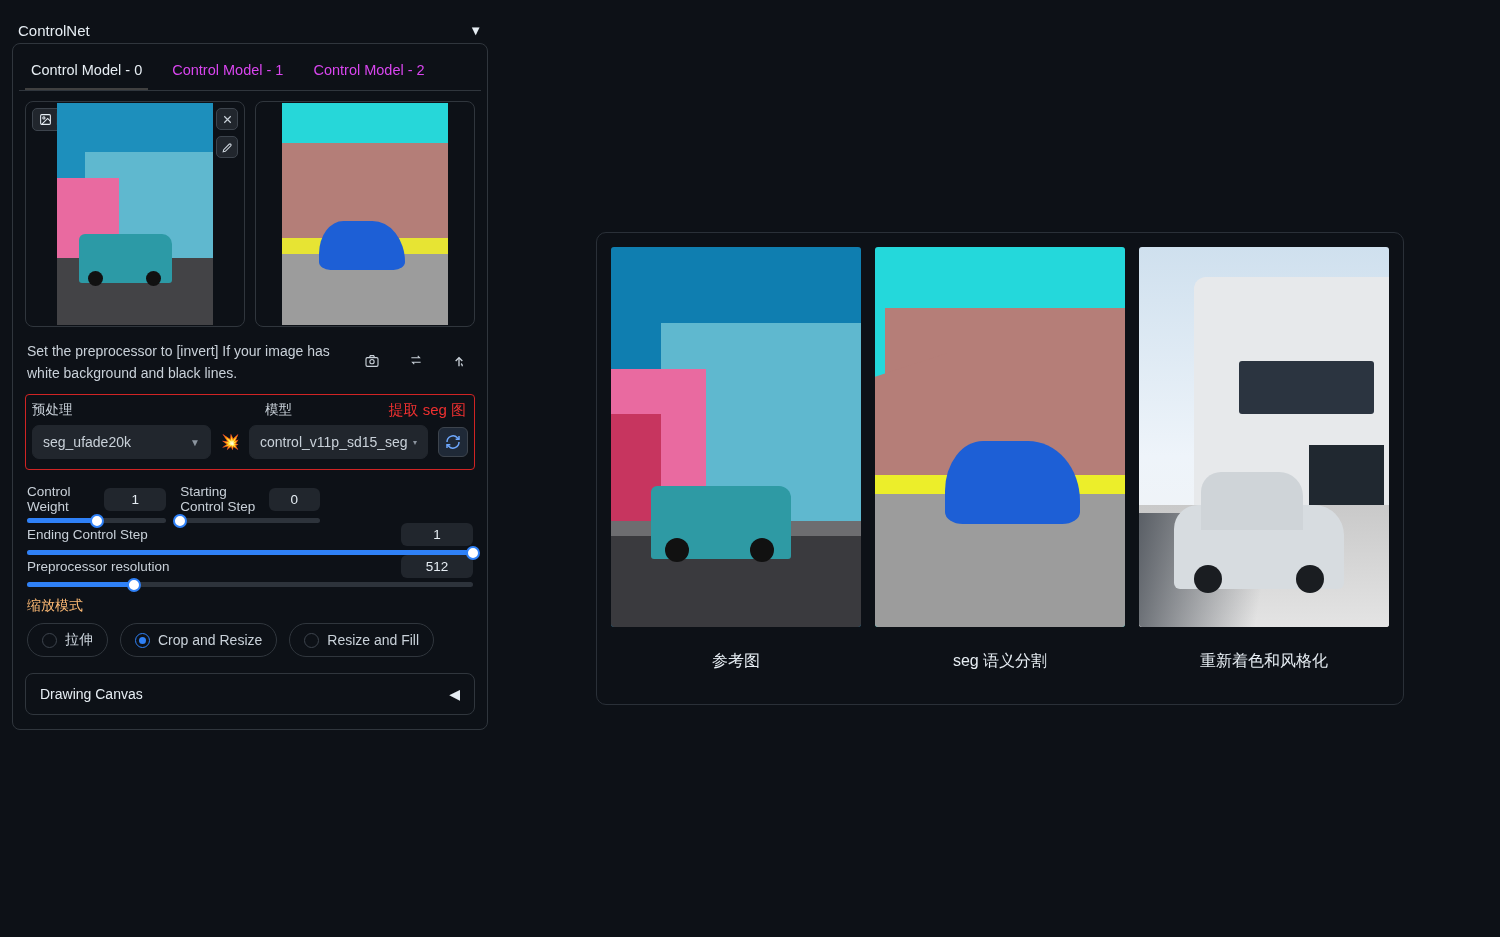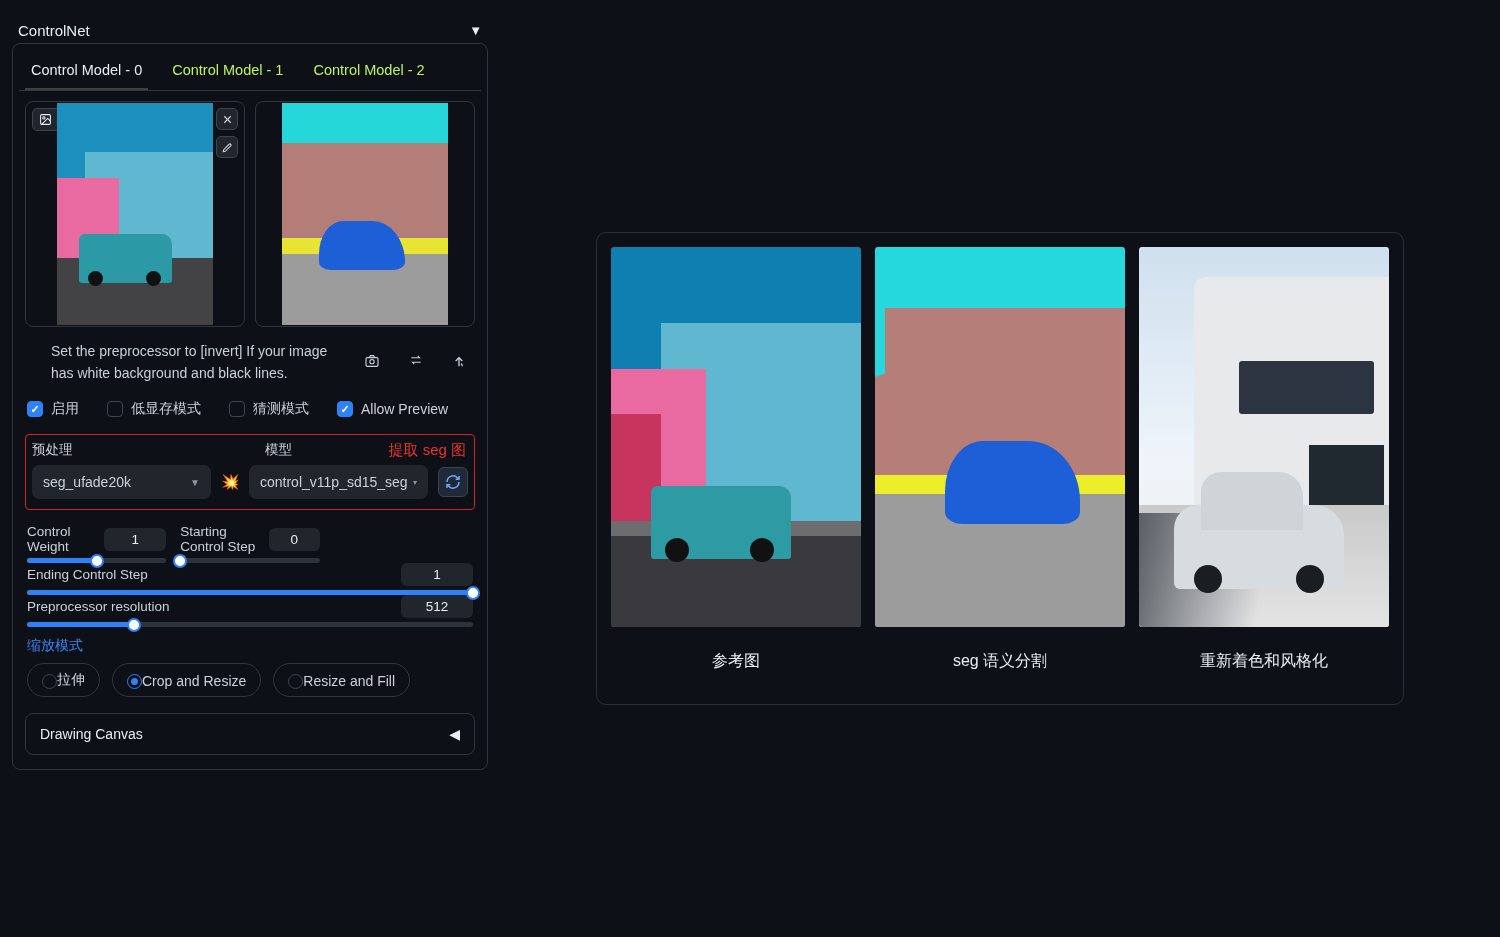--- a/index.html
+++ b/index.html
@@ -35,21 +35,21 @@
   }
 
   
   .tabs {
     display: flex;
     gap: 18px;
     padding: 6px 6px 0 6px;
     border-bottom: 1px solid #30363d;
   }
   .tab {
-    color: #bef264;
+    color: #d946ef;
     padding: 6px 6px 10px 6px;
     cursor: pointer;
     font-size: 14.5px;
   }
   .tab.active {
     color: #e6edf3;
     border-bottom: 2px solid #404040;
   }
 
   
@@ -128,21 +128,20 @@
   .seg-road { position:absolute; left:0; right:0; bottom:0; height:34%; background:#9c9c9c; }
   .seg-car { position:absolute; bottom:25%; left:22%; width:52%; height:22%; background:#1d5fd6; border-radius:30px 40px 14px 14px / 40px 50px 10px 10px; }
   .seg-yellow { position:absolute; bottom:32%; left:0; right:0; height:7%; background:#e7e433; }
 
   
   .notice-row {
     display: flex;
     align-items: center;
     padding: 6px 8px 2px 8px;
     gap: 10px;
-    margin-left: 24px;
   }
   .notice-text {
     flex: 1;
     color: #c9d1d9;
     font-size: 14px;
     line-height: 1.55;
   }
   .notice-icons { display:flex; gap:26px; padding-right:6px; color:#c9d1d9; }
   .notice-icons .ic { cursor:pointer; }
 
@@ -246,24 +245,24 @@
     top:50%;
     width:14px; height:14px;
     border-radius:50%;
     background:#fff;
     border:2px solid #2f81f7;
     transform: translate(-50%,-50%);
   }
 
   
   .radio-sec { padding:10px 8px 4px 8px; }
-  .radio-sec .lbl { color:#3b82f6; font-size:14px; margin-bottom:8px; }
+  .radio-sec .lbl { color:#fdba74; font-size:14px; margin-bottom:8px; }
   .radio-row { display:flex; gap:12px; }
   .radio {
-    display:flex; align-items:flex-end; 
+    display:flex; align-items:center; gap:8px;
     background:transparent;
     border:1px solid #30363d;
     border-radius:18px;
     padding:7px 14px;
     color:#c9d1d9;
     cursor:pointer;
   }
   .radio .dot {
     width:15px; height:15px;
     border:1.5px solid #3d444d;
@@ -431,38 +430,20 @@
         <span class="ic">
           <svg width="16" height="16" viewBox="0 0 24 24" fill="none" stroke="#c9d1d9" stroke-width="2">
               <path d="M12 20V7"></path>
               <path d="M7 12l5-5 5 5"></path>
               <path d="M17 20c0-3-2-4-2-4"></path>
             </svg>
         </span>
       </div>
     </div>
 
-    <div class="check-row">
-      <label class="chk checked">
-        <span class="box"></span>
-        <span>启用</span>
-      </label>
-      <label class="chk">
-        <span class="box"></span>
-        <span>低显存模式</span>
-      </label>
-      <label class="chk">
-        <span class="box"></span>
-        <span>猜测模式</span>
-      </label>
-      <label class="chk checked">
-        <span class="box"></span>
-        <span>Allow Preview</span>
-      </label>
-    </div>
 
     <div class="pp-box">
       <div class="pp-head">
         <div class="pp-col">
             <div class="lbl">预处理</div>
           </div>
         <div style="width:30px;"></div>
         <div class="pp-col" style="display:flex;justify-content:space-between;">
           <div class="lbl">模型</div>
           <div class="pp-anno">提取 seg 图</div>

